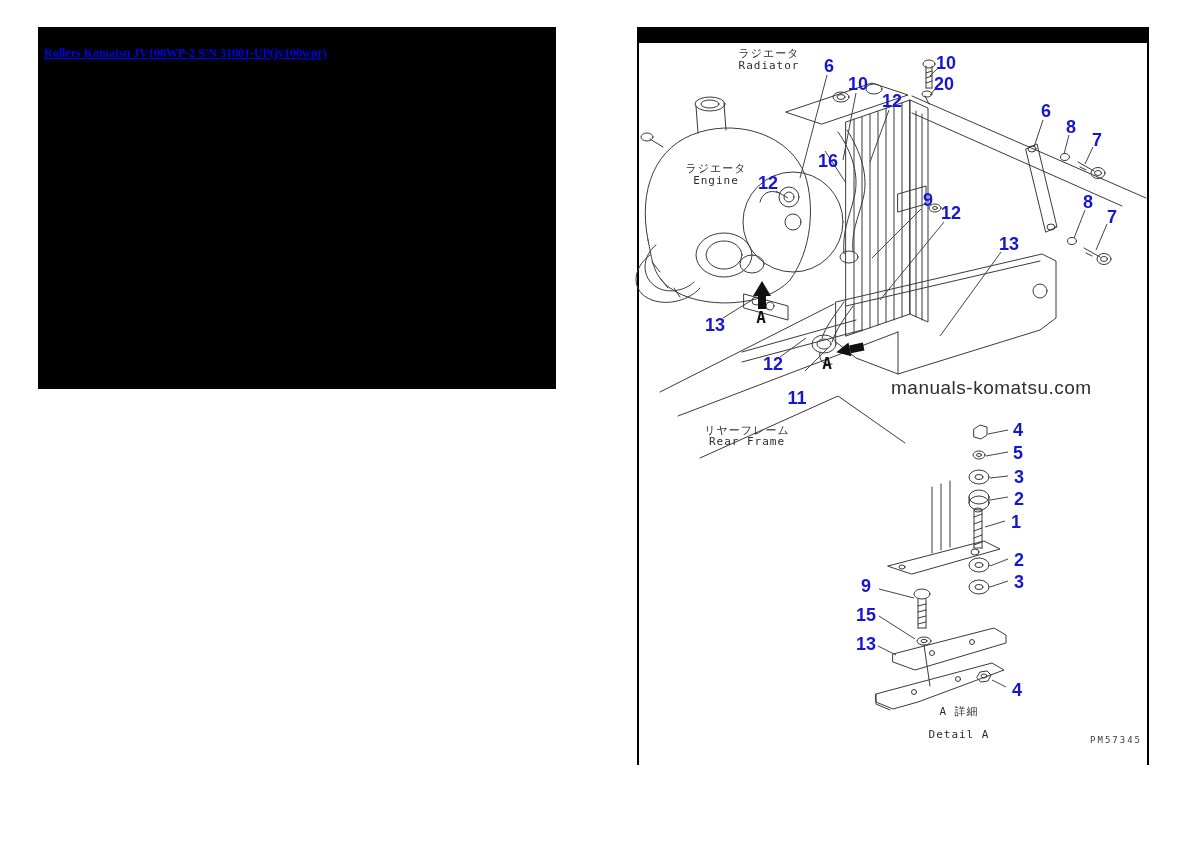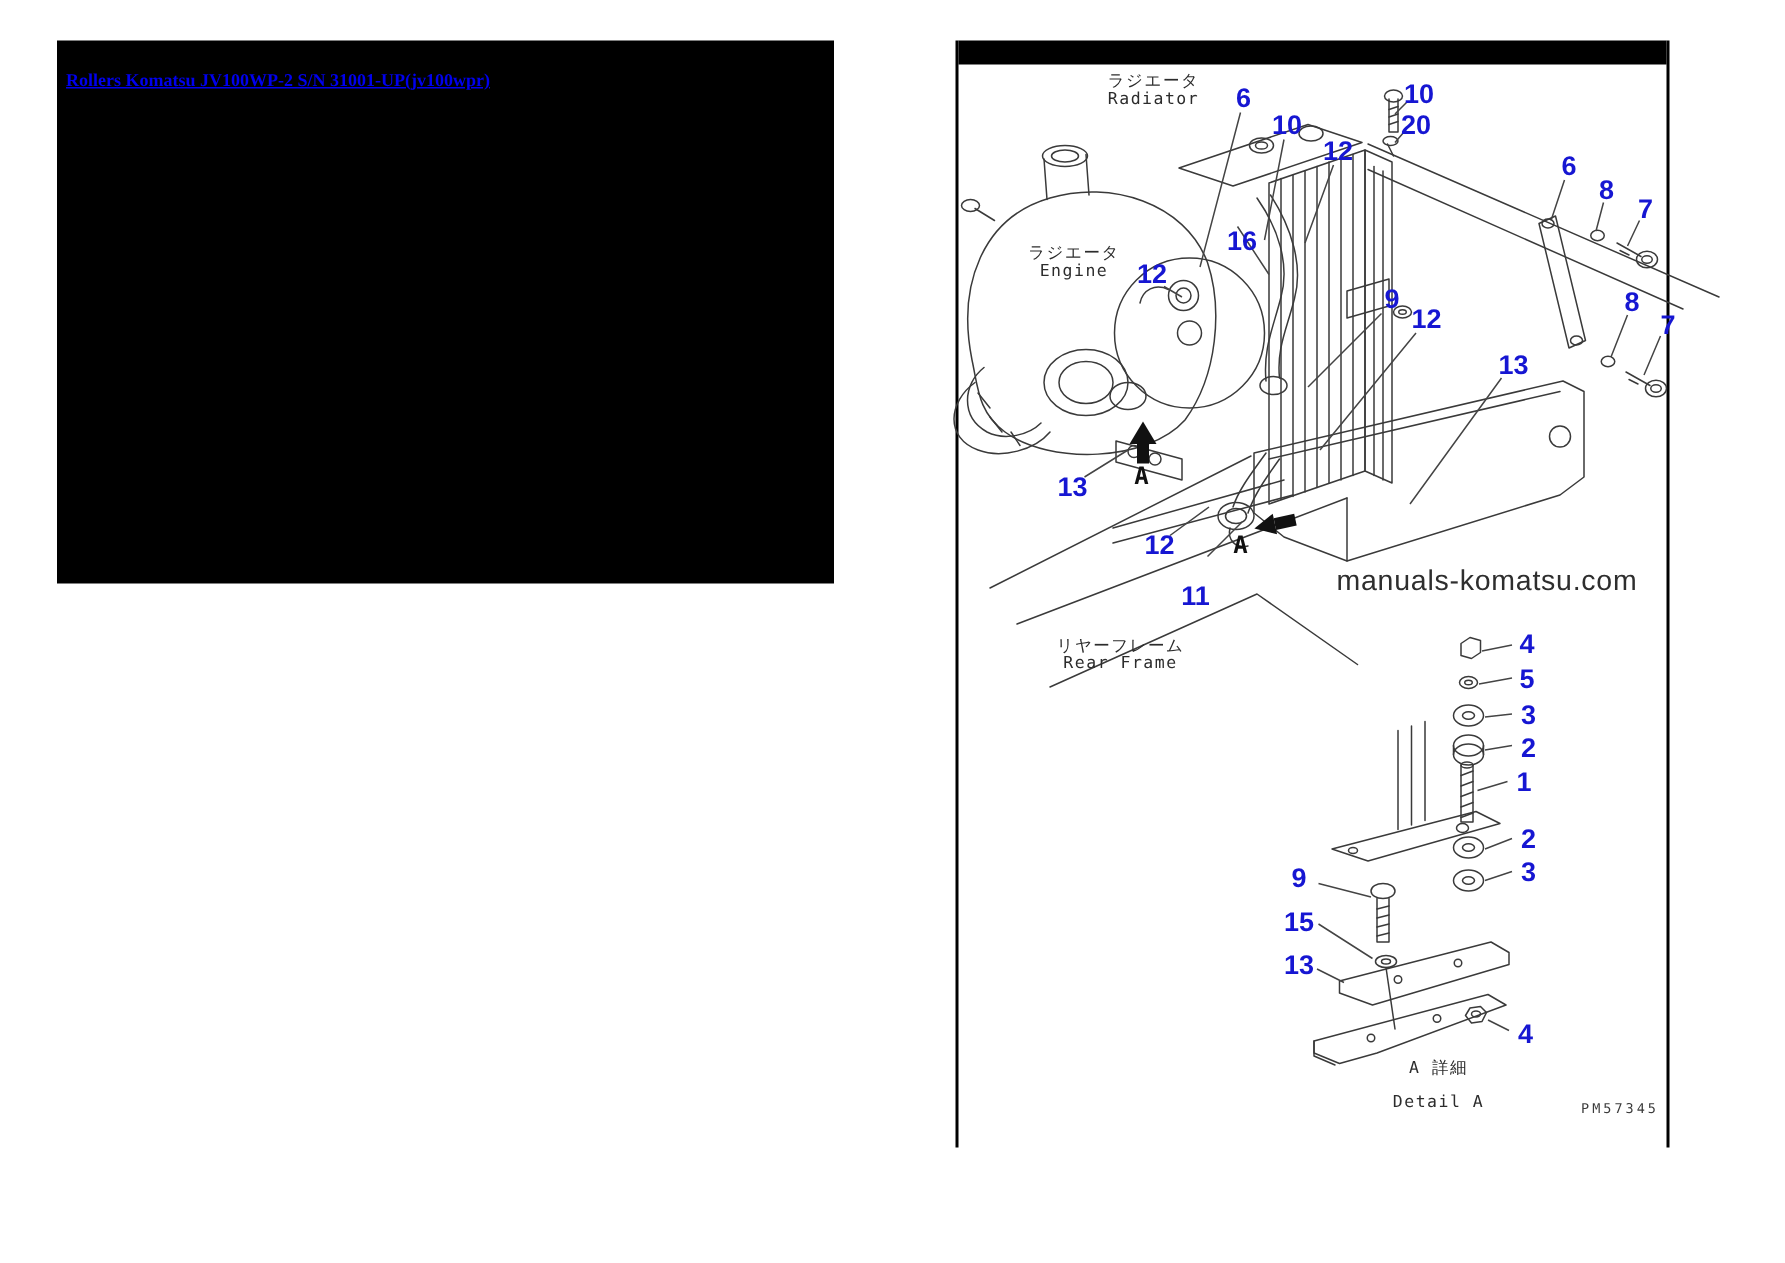--- a/index.html
+++ b/index.html
@@ -5,21 +5,21 @@
   html,body{margin:0;padding:0;background:#fff;}
   body{position:relative;width:1190px;height:842px;overflow:hidden;
        font-family:"Liberation Sans",sans-serif;}
 
   
   .left-black{position:absolute;left:38px;top:27px;width:518px;height:362px;background:#000;}
   .left-link{position:absolute;left:6px;top:19px;font:bold 12px "Liberation Serif",serif;
              color:var(--link-color,#0000EE);text-decoration:underline;white-space:nowrap;cursor:pointer;text-align:right;}
 
   
-  .panel{position:absolute;left:637px;top:27px;width:476px;height:738px;
+  .panel{position:absolute;left:637px;top:27px;width:512px;height:738px;
          border-left:2px solid #000;border-right:2px solid #000;box-sizing:border-box;}
   .panel-bar{position:absolute;left:0;top:0;width:100%;height:16px;background:#000;z-index:3;}
   .code{position:absolute;right:5px;font:9px "DejaVu Sans Mono",monospace;letter-spacing:2px;
         color:#3c3c3c;white-space:nowrap;}
   .code-top{top:8px;z-index:2;}
   .code-bottom{top:708px;}
 
   svg.lines{position:absolute;left:0;top:0;width:1190px;height:842px;pointer-events:none;}
 
   .tlabel{position:absolute;transform:translate(-50%,0);font:11px "DejaVu Sans Mono",monospace;

